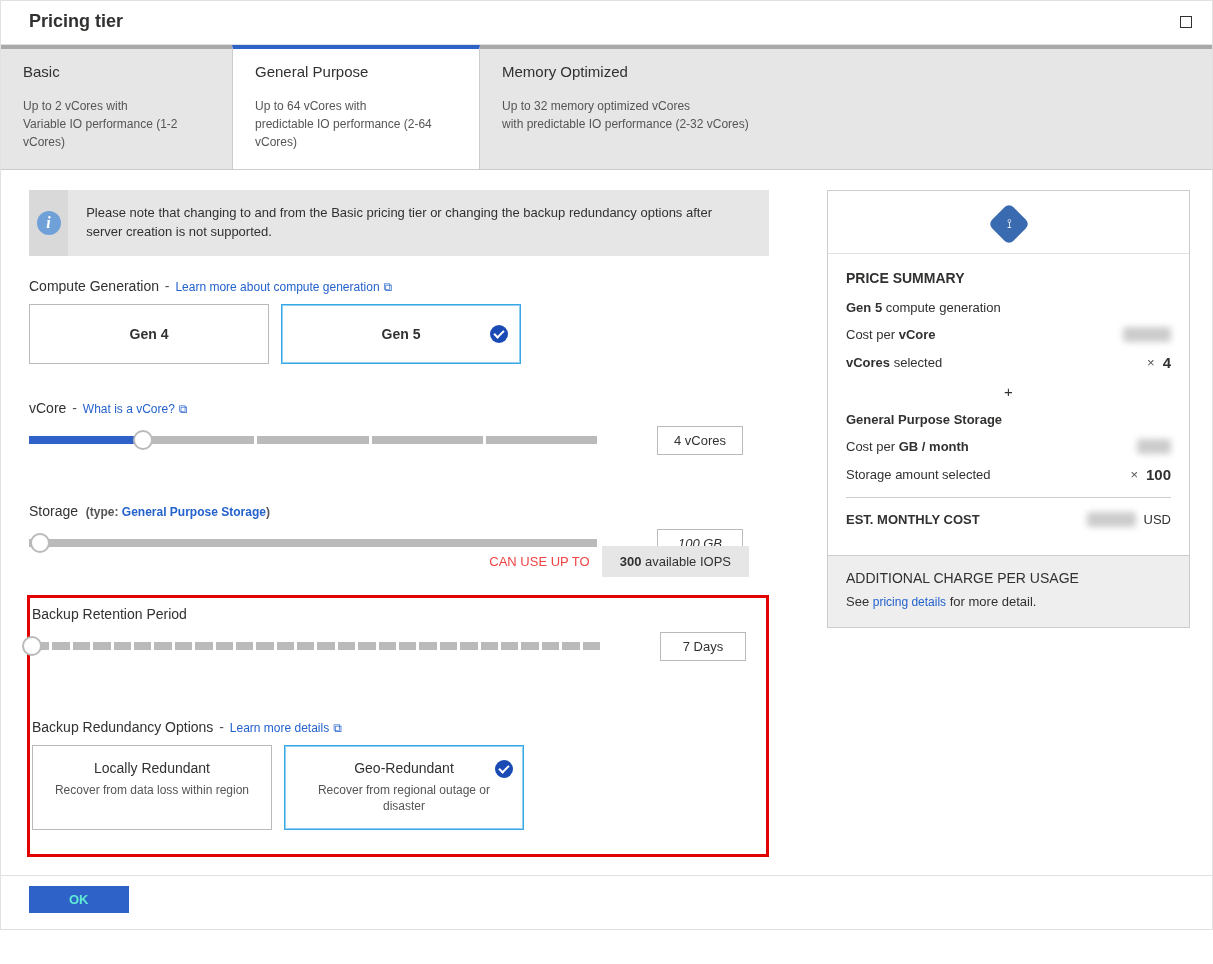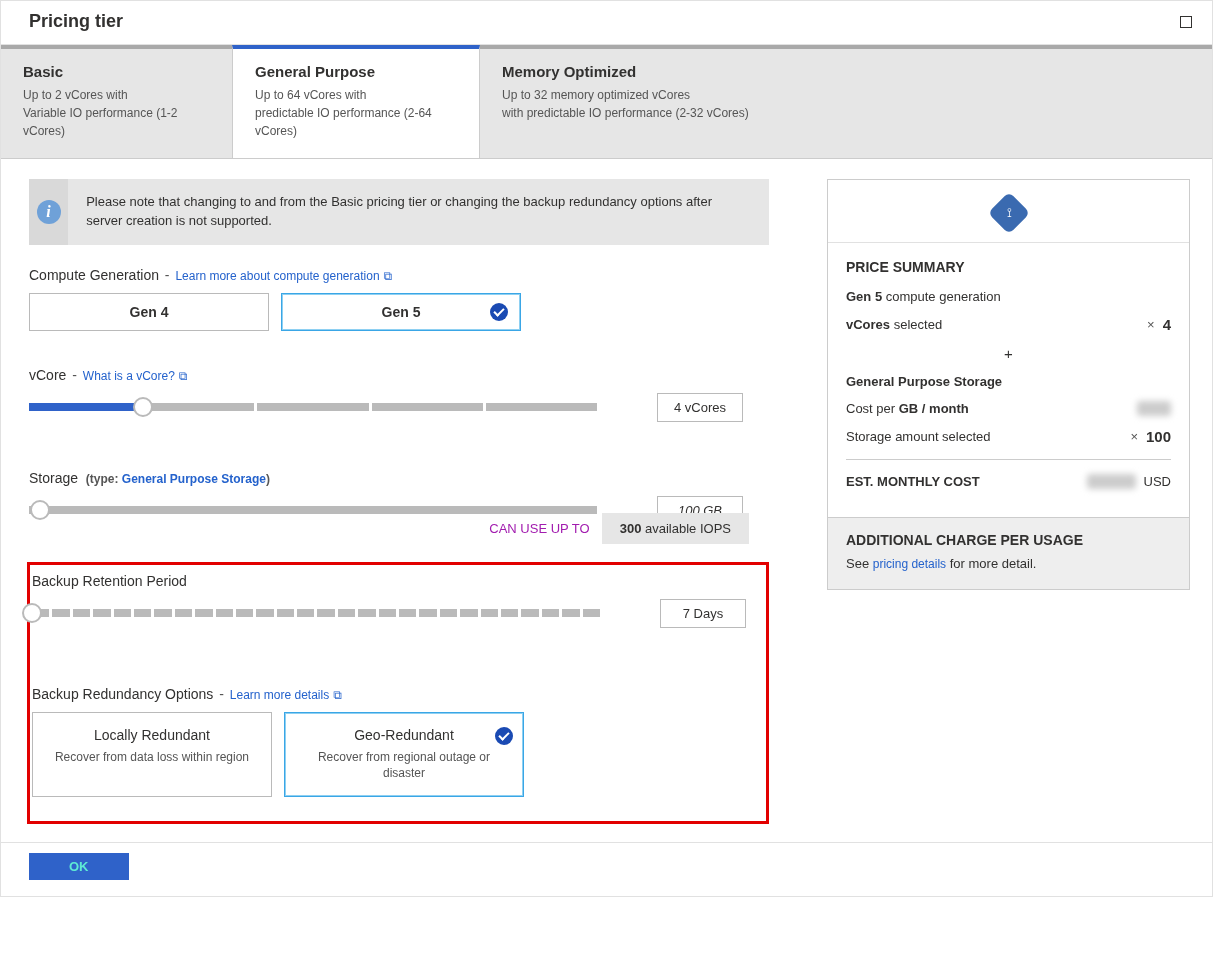--- a/index.html
+++ b/index.html
@@ -6,49 +6,49 @@
   body { font-family: "Segoe UI", Arial, sans-serif; font-size: 13px; color: #323130; background: #ffffff; }
   .blade { border: 1px solid #e1e1e1; width: 1213px; }
   .blade-header { display: flex; justify-content: space-between; align-items: center; padding: 10px 20px 12px 28px; border-bottom: 1px solid #e1e1e1; }
   .blade-title { font-size: 18px; font-weight: 600; }
   .maximize-icon { width: 12px; height: 12px; border: 1px solid #323130; cursor: pointer; }
   .tier-bar { display: flex; background: #e6e6e6; border-bottom: 1px solid #ccc; }
   .tier-bar .tab { padding: 14px 22px 18px 22px; border-top: 4px solid #a9a9a9; cursor: pointer; width: 248px; }
   .tier-bar .tab.first { width: 231px; }
   .tier-bar .tab.last { flex: 1; }
   .tier-bar .tab.selected { background: #ffffff; border-top-color: #2f62c9; border-right: 1px solid #ccc; border-left: 1px solid #ccc; }
-  .tab .tab-title { font-size: 15px; font-weight: 700; margin-bottom: 6px; }
+  .tab .tab-title { font-size: 15px; font-weight: 400; margin-bottom: 17px; }
   .tab .tab-sub { font-size: 12px; color: #555; line-height: 1.5; }
   .content { display: flex; padding: 20px 22px 18px 28px; gap: 58px; align-items: flex-start; }
   .left { flex: 1; }
   .right { width: 372px; }
   .notice { display: flex; background: #e6e6e6; margin-bottom: 22px; }
   .notice-icon-wrap { width: 48px; display: flex; align-items: center; justify-content: center; background: #d9d9d9; }
   .notice-text { padding: 14px 18px; font-size: 13px; color: #323130; line-height: 1.45; }
   .section-label { font-size: 14px; margin-bottom: 10px; }
   .section-label .dash { color: #555; margin: 0 2px; }
   .section-label .paren { font-size: 12px; color: #555; font-weight: bold; }
   .link { color: #2462cc; text-decoration: none; font-size: 12px; margin-top: 28px; }
   .link .ext { margin-left: 4px; }
   .option-row { display: flex; gap: 12px; margin-bottom: 36px; }
-  .option { position: relative; border: 1px solid #bababa; height: 38px; display: flex; align-items: center; justify-content: center; font-size: 14px; font-weight: 600; cursor: pointer; width: 240px; }
+  .option { position: relative; border: 1px solid #bababa; height: 60px; display: flex; align-items: center; justify-content: center; font-size: 14px; font-weight: 600; cursor: pointer; width: 240px; }
   .option.selected { border: 1px solid #3aa6e6; box-shadow: 0 0 0 1px #8ed0f2 inset; }
   .check-badge { position: absolute; right: 12px; top: 50%; transform: translateY(-50%); width: 18px; height: 18px; border-radius: 50%; background: #1a4ab3; display: flex; align-items: center; justify-content: center; }
   .check-badge::after { content: ""; width: 4px; height: 8px; border-right: 2px solid #fff; border-bottom: 2px solid #fff; transform: rotate(45deg); margin-top: -2px; }
   .slider-row { display: flex; align-items: center; gap: 60px; margin-bottom: 48px; }
   .slider-track-wrap { position: relative; width: 568px; }
   .segments { display: flex; height: 8px; gap: 3px; }
   .seg { flex: 1; background: #bababa; }
   .seg.filled { background: #2f62c9; }
   .contsegs { display: flex; height: 8px; gap: 0; }
   .contseg { flex: 1; background: #bababa; }
   .slider-thumb { position: absolute; top: 50%; transform: translate(-50%, -50%); width: 20px; height: 20px; border-radius: 50%; background: #fff; border: 2px solid #bababa; cursor: pointer; }
   .value-box { border: 1px solid #bababa; padding: 6px 14px; min-width: 86px; text-align: center; font-size: 13px; color: #323130; }
   .iops-row { display: flex; justify-content: flex-end; align-items: stretch; margin-top: -32px; margin-bottom: 18px; width: 720px; }
-  .iops-label { padding: 8px 12px; font-size: 13px; color: #a21caf; }
+  .iops-label { padding: 8px 12px; font-size: 13px; color: #ef4444; }
   .iops-value-box { background: #e6e6e6; padding: 8px 18px; font-size: 13px; color: #323130; }
   .iops-value-box b { font-weight: 600; }
   .redbox { border: 3px solid #e20000; padding: 8px 20px 24px 2px; margin-left: -2px; }
   .redund-row { display: flex; gap: 12px; }
   .redund { position: relative; border: 1px solid #bababa; padding: 14px 12px 14px 12px; width: 240px; text-align: center; cursor: pointer; }
   .redund.selected { border: 1px solid #3aa6e6; box-shadow: 0 0 0 1px #8ed0f2 inset; }
   .redund .r-title { font-weight: 400; font-size: 14px; margin-bottom: 6px; }
   .redund .r-sub { font-size: 12px; color: #555; line-height: 1.4; }
   .redund .check-badge { right: 10px; top: 14px; transform: none; }
   .summary { border: 1px solid #ccc; }
@@ -59,21 +59,21 @@
   .sum-title { font-size: 14px; font-weight: 700; margin-bottom: 14px; }
   .sum-line { display: flex; justify-content: space-between; align-items: center; font-size: 13px; margin-bottom: 12px; }
   .sum-line .left-part { color: #323130; }
   .sum-line .right-part { display: flex; align-items: center; gap: 8px; }
   .sum-line .val { font-weight: 700; font-size: 15px; }
   .sum-line .mult { color: #555; }
   .blur { filter: blur(3px); background: #ccc; color: #ccc; border-radius: 3px; padding: 0 6px; }
   .plus-row { text-align: center; font-size: 15px; color: #323130; margin: 4px 0 12px 0; }
   .divider { border-top: 1px solid #ccc; margin: 14px 0; }
   .additional { background: #eeeeee; padding: 14px 18px 18px 18px; border-top: 1px solid #ccc; }
-  .additional-title { font-size: 14px; font-weight: 700; margin-bottom: 8px; }
+  .additional-title { font-size: 14px; font-weight: 400; margin-bottom: 8px; }
   .additional-text { font-size: 13px; color: #323130; }
   .footer { border-top: 1px solid #e1e1e1; padding: 10px 28px 16px 28px; }
   .ok-btn { background: #2f62c9; color: #5eead4; border: none; padding: 6px 40px; font-size: 13px; font-weight: 600; cursor: pointer; }
   .info-circle { width: 24px; height: 24px; border-radius: 50%; background: #6fa1d8; color: #fff; display: flex; align-items: center; justify-content: center; font-style: italic; font-family: Georgia, serif; font-size: 16px; font-weight: 700; }
 </style>
 </head>
 <body>
 
 <div class="blade">
   <div class="blade-header">
@@ -227,20 +227,26 @@
               <span class="db-icon-inner">⟟</span>
             </span>
         </div>
         <div class="summary-body">
           <div class="sum-title">PRICE SUMMARY</div>
 
           <div class="sum-line">
               <span class="left-part"><b>Gen 5</b><span> compute generation</span></span>
             </div>
 
+          <div class="sum-line">
+            <span class="left-part"><span>Cost per </span><b>vCore</b></span>
+            <span class="right-part">
+                <span class="blur">00000</span>
+              </span>
+          </div>
 
           <div class="sum-line">
             <span class="left-part"><b>vCores</b><span> selected</span></span>
             <span class="right-part">
                 <span class="mult">×</span>
                 <span class="val">4</span>
               </span>
           </div>
 
           <div class="plus-row">+</div>

